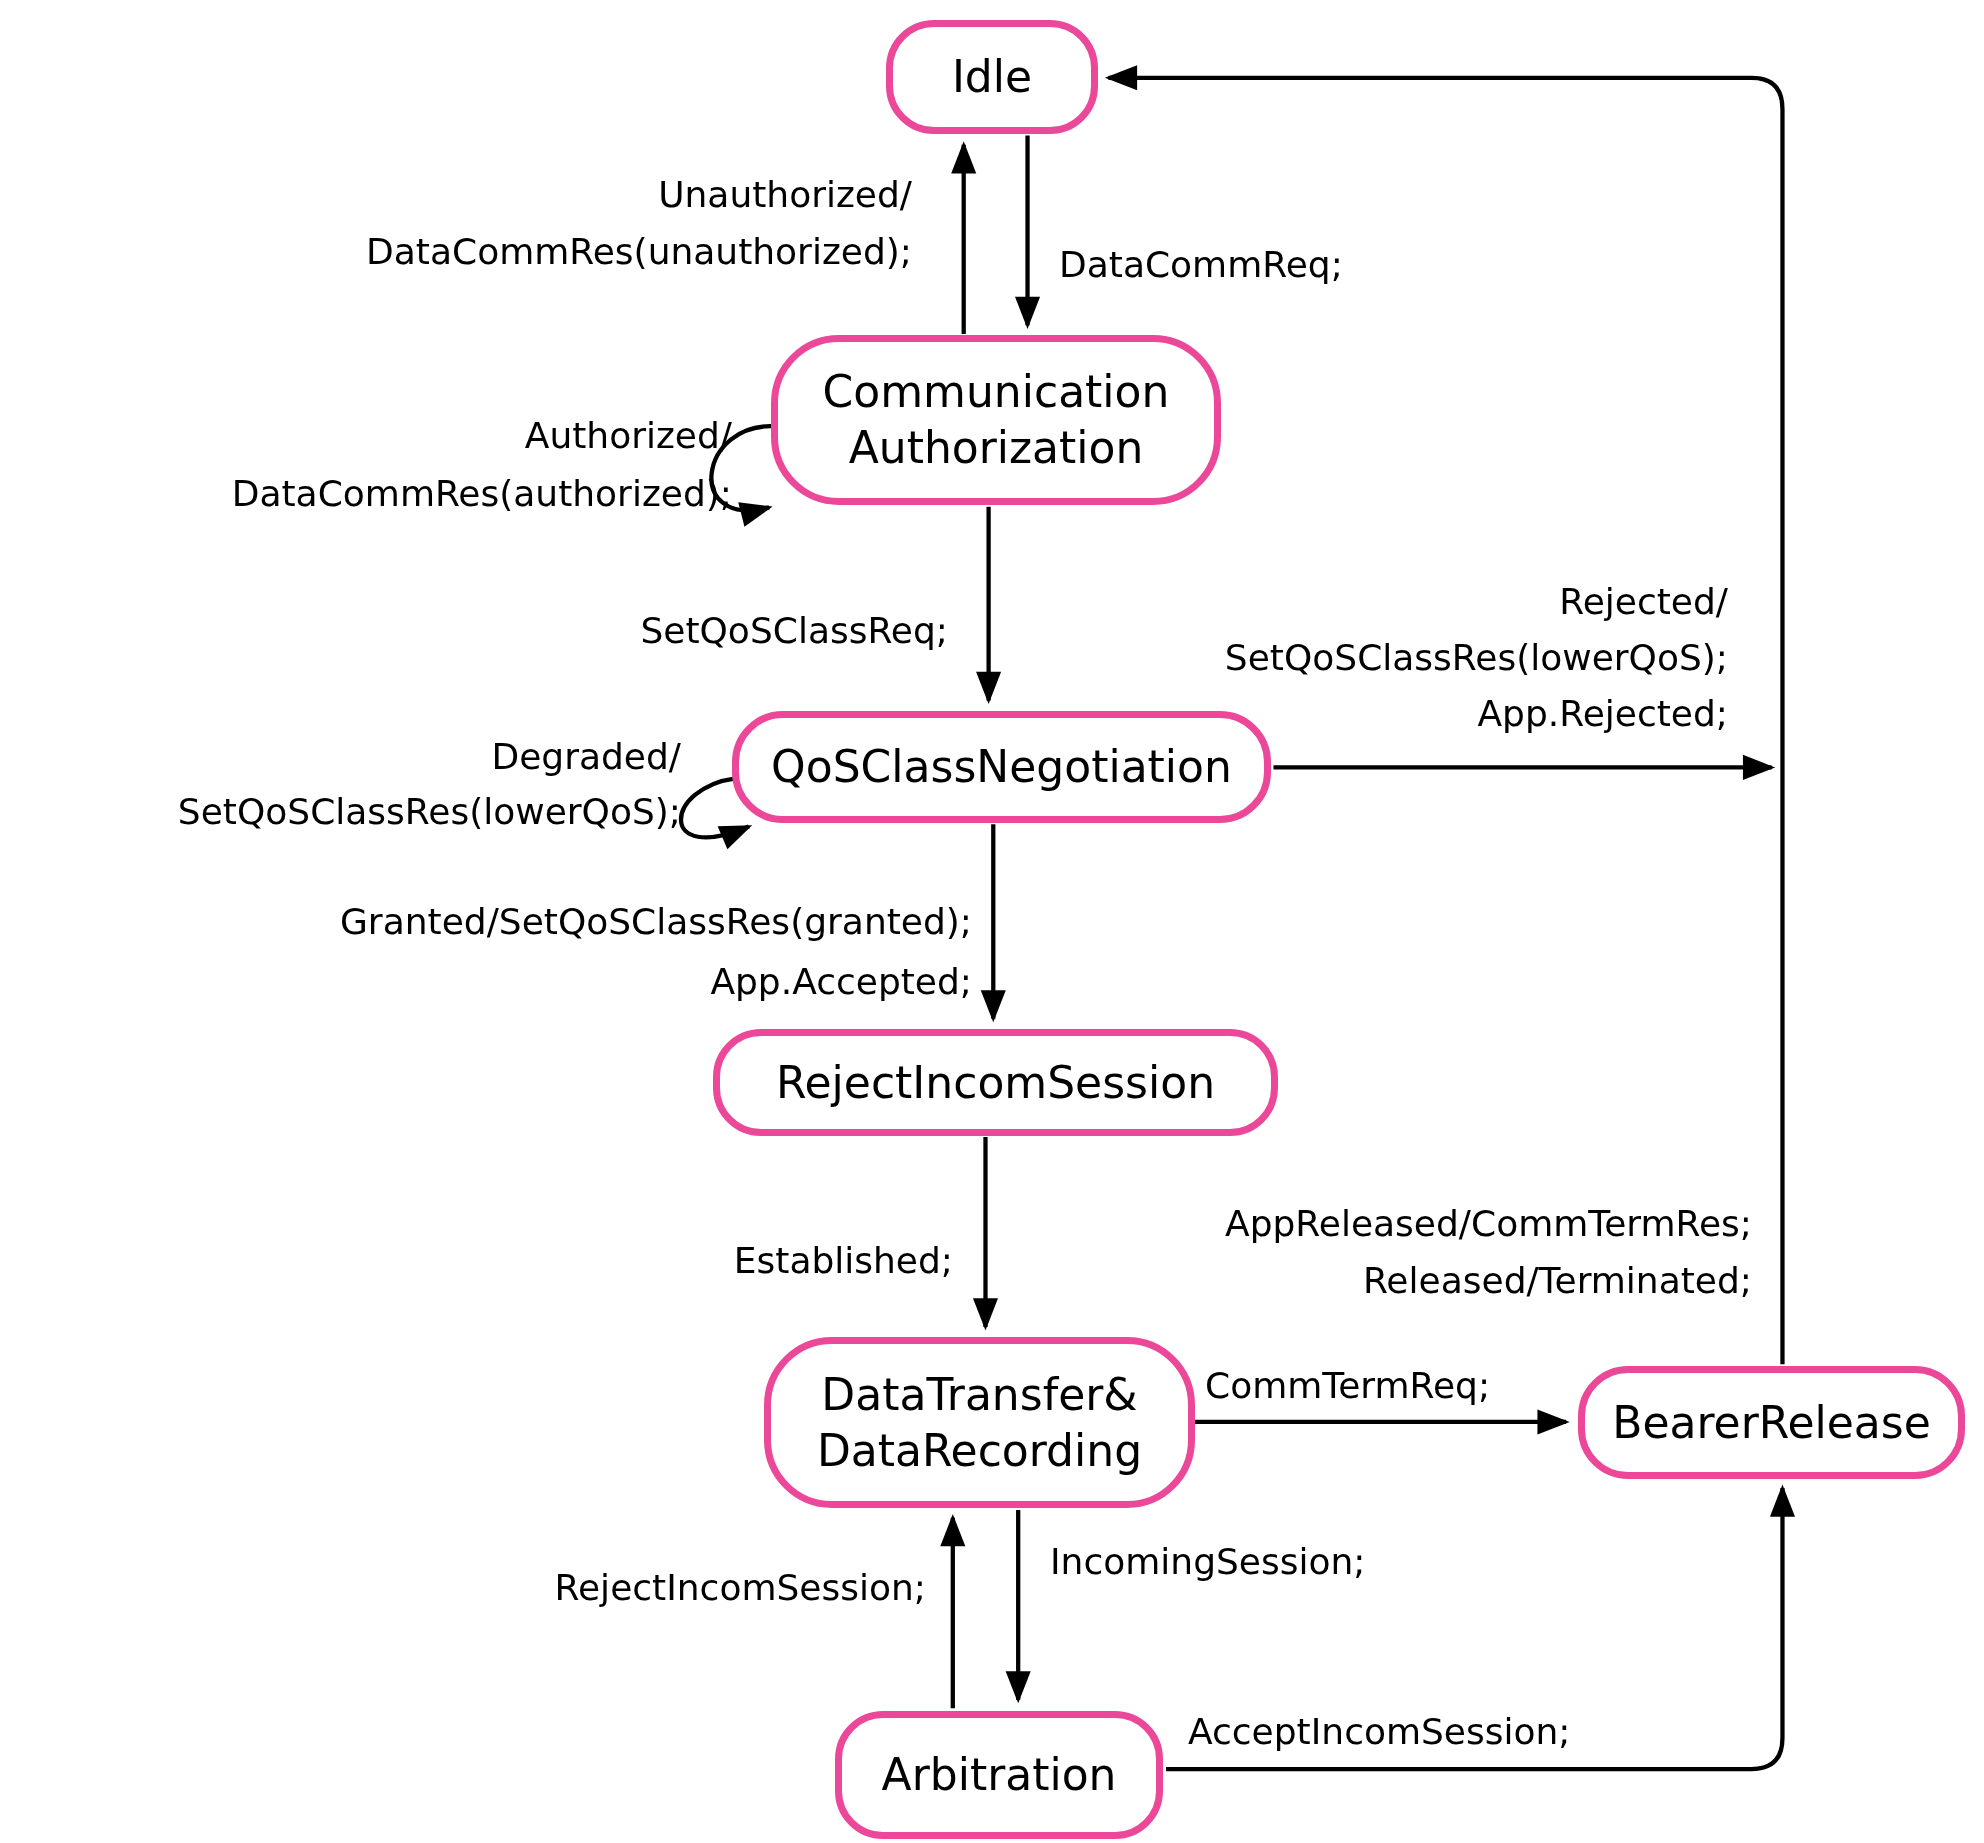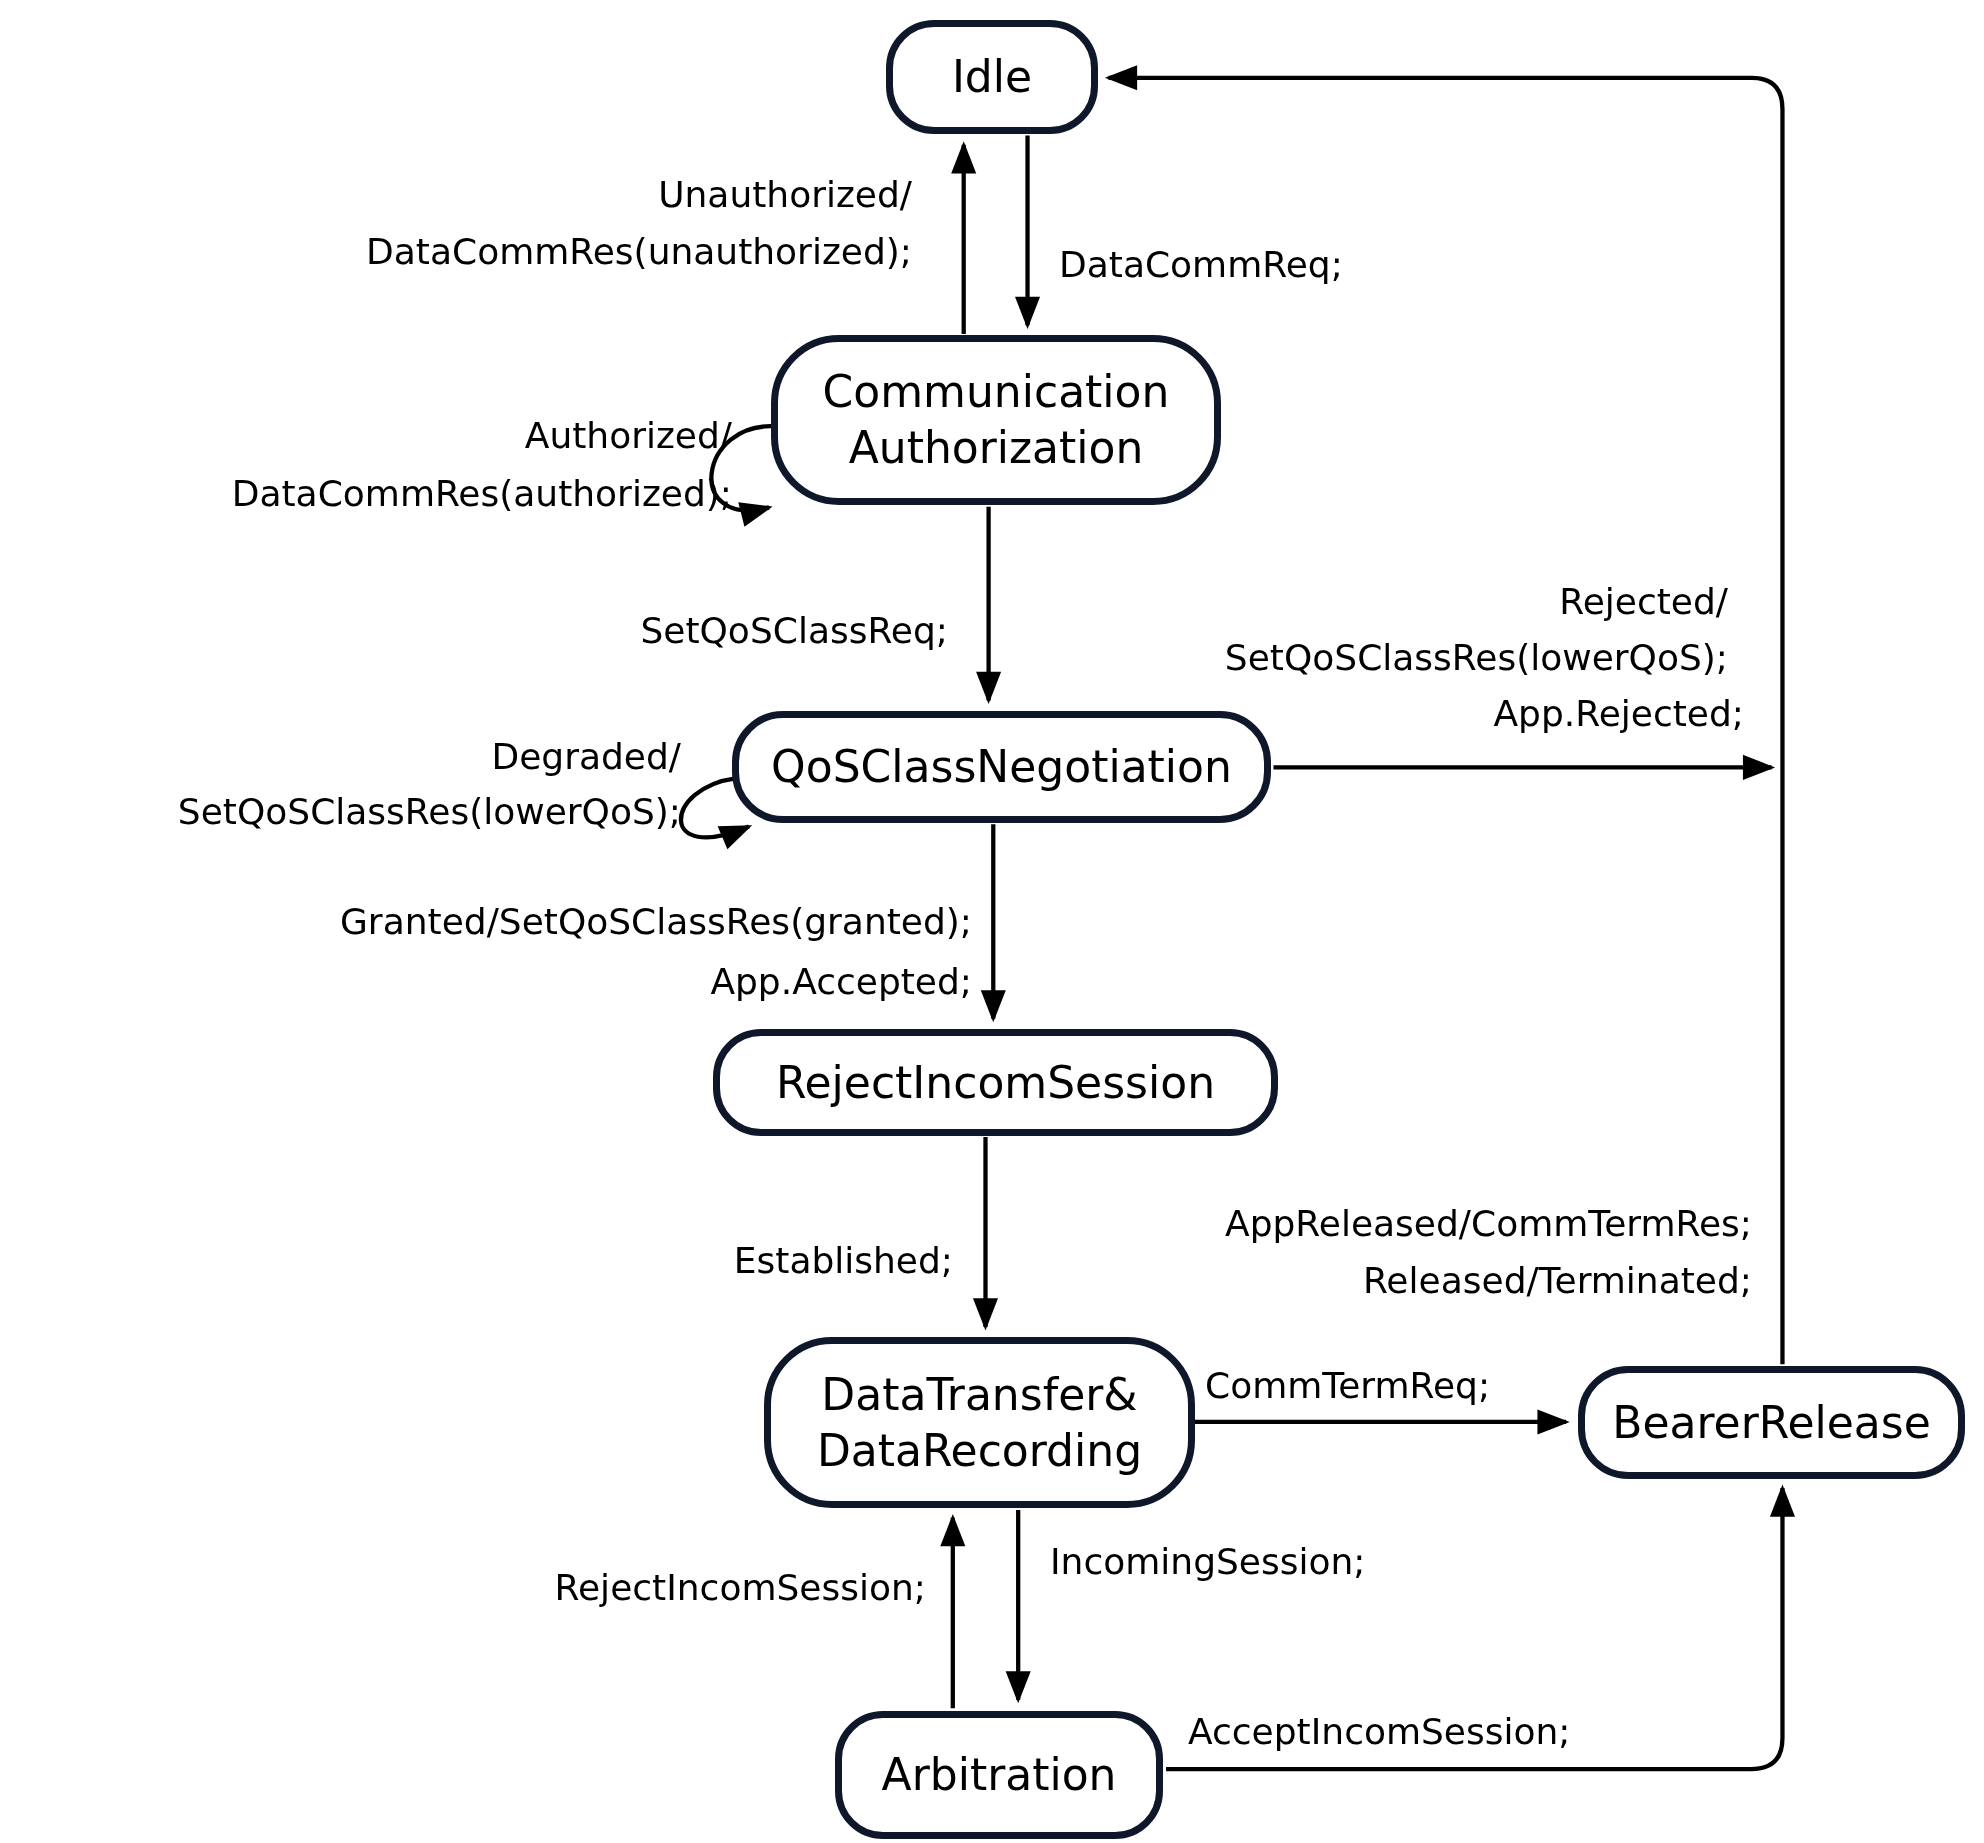--- a/index.html
+++ b/index.html
@@ -18,21 +18,21 @@
     width: 1985px; height: 1843px;
   }
   #edges-svg path {
     stroke: #000000;
     stroke-width: 5.5;
     fill: none;
   }
   .state {
     position: absolute;
     box-sizing: border-box;
-    border: 7px solid #0f172a;
+    border: 7px solid #ec4899;
     background: #ffffff;
     display: flex;
     flex-direction: column;
     align-items: center;
     justify-content: center;
     font-size: 44px;
     line-height: 56px;
     text-align: center;
     white-space: nowrap;
   }
@@ -105,21 +105,21 @@
 
   <div class="lbl" style="left:1059px; top:236px;">DataCommReq;</div>
 
   <div class="lbl r" style="right:1253px; top:407px;">Authorized/</div>
   <div class="lbl r" style="right:1253px; top:465px;">DataCommRes(authorized);</div>
 
   <div class="lbl r" style="right:1037px; top:602px;">SetQoSClassReq;</div>
 
   <div class="lbl r" style="right:257px; top:573px;">Rejected/</div>
   <div class="lbl r" style="right:257px; top:629px;">SetQoSClassRes(lowerQoS);</div>
-  <div class="lbl r" style="right:241px; top:685px;">App.Rejected;</div>
+  <div class="lbl r" style="right:257px; top:685px;">App.Rejected;</div>
 
   <div class="lbl r" style="right:1304px; top:728px;">Degraded/</div>
   <div class="lbl r" style="right:1304px; top:783px;">SetQoSClassRes(lowerQoS);</div>
 
   <div class="lbl r" style="right:1013px; top:893px;">Granted/SetQoSClassRes(granted);</div>
   <div class="lbl r" style="right:1013px; top:953px;">App.Accepted;</div>
 
   <div class="lbl r" style="right:1032px; top:1232px;">Established;</div>
 
   <div class="lbl r" style="right:233px; top:1195px;">AppReleased/CommTermRes;</div>

